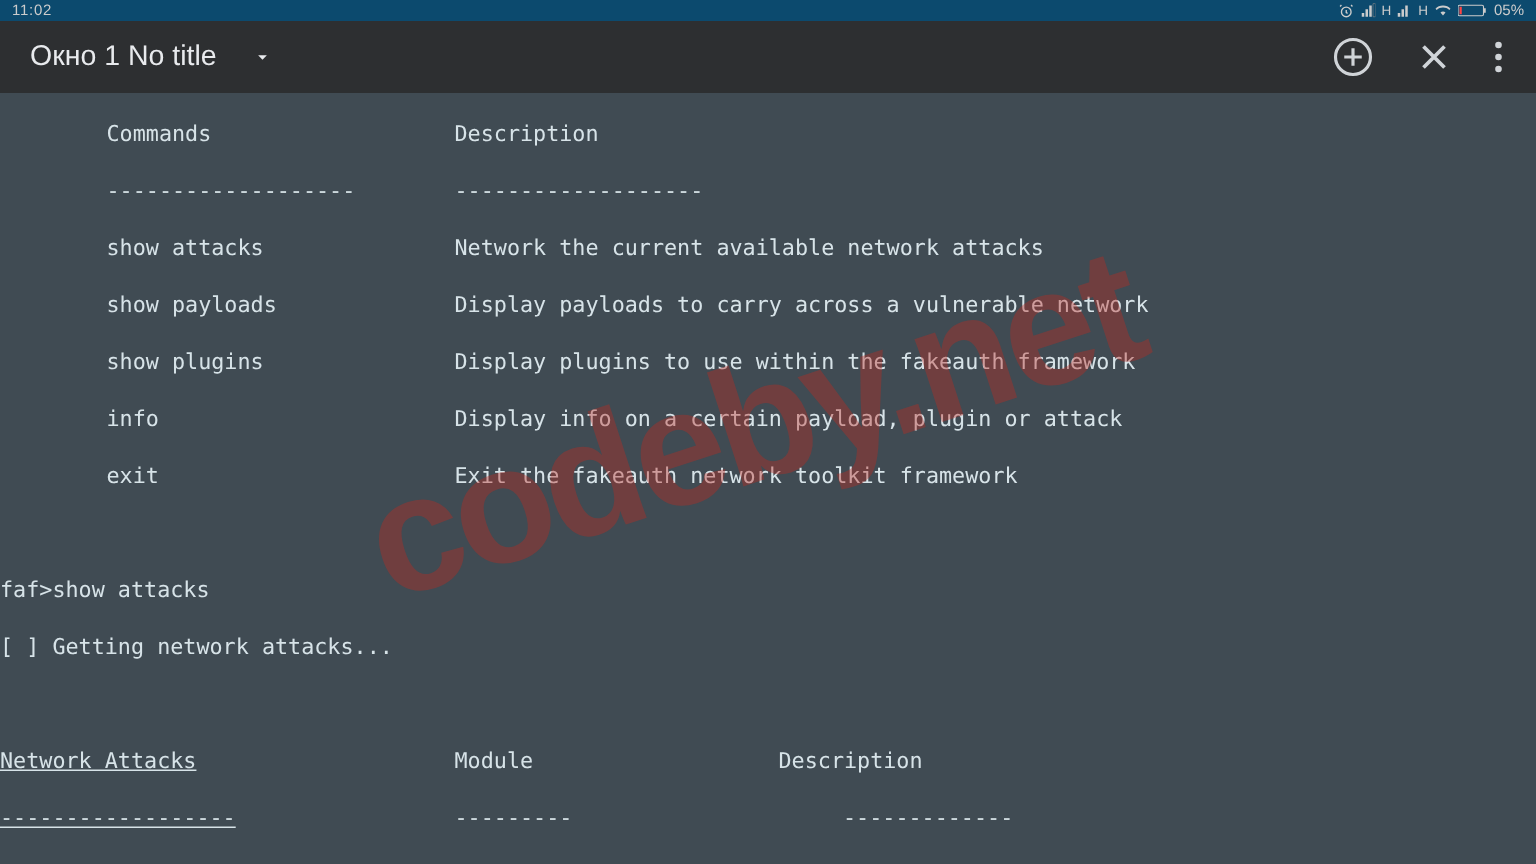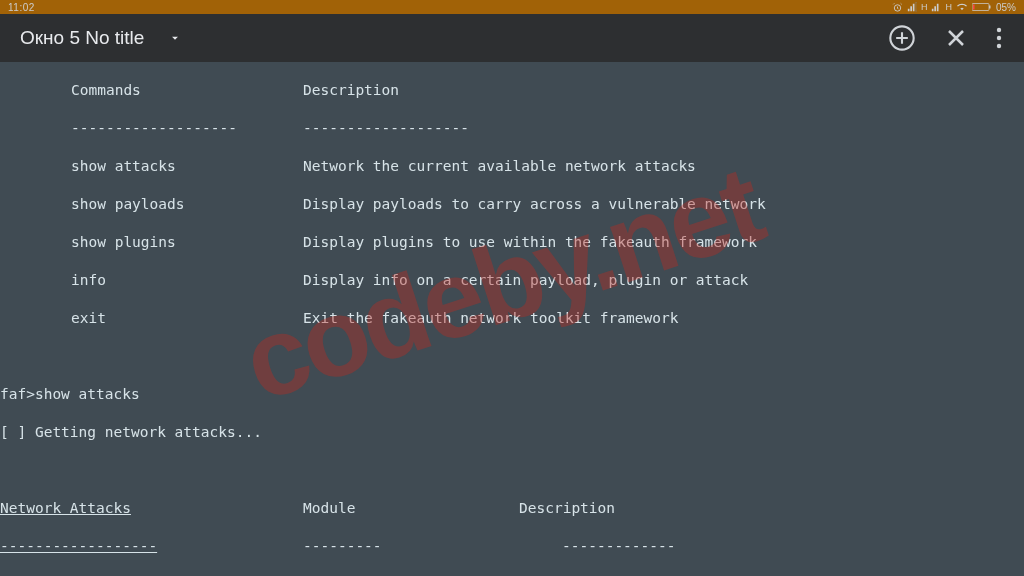--- a/index.html
+++ b/index.html
@@ -1,18 +1,18 @@
 <!DOCTYPE html>
 <html><head>
 <meta charset="utf-8">
 <style>
 * { margin: 0; padding: 0; box-sizing: border-box; }
 body { width: 1024px; height: 576px; overflow: hidden; background: #404b53; font-family: "DejaVu Sans Mono", "Consolas", monospace; color: #d0d8dd; position: relative; }
 
-.status-bar { height: 14px; background: #a16207; color: #ccc; display: flex; justify-content: space-between; align-items: center; font-size: 10px; padding: 0 8px; font-family: sans-serif; }
+.status-bar { height: 14px; background: #0c4a6e; color: #ccc; display: flex; justify-content: space-between; align-items: center; font-size: 10px; padding: 0 8px; font-family: sans-serif; }
 .status-left { letter-spacing: 0.5px; }
 .status-right { display: flex; align-items: center; gap: 4px; }
 .status-right svg { display: block; }
 
 .app-bar { height: 48px; background: #2d2f31; display: flex; align-items: center; padding: 0 8px; }
 .tab-title { display: flex; align-items: center; color: #e8eaed; font-family: sans-serif; font-size: 19px; padding-left: 12px; gap: 8px; }
 .tab-dropdown-icon { margin-left: 16px; }
 .spacer { flex: 1; }
 .toolbar-actions { display: flex; align-items: center; gap: 28px; padding-right: 14px; }
 .toolbar-actions svg { display: block; }
@@ -53,21 +53,21 @@
         <rect x="0" y="2" width="34" height="14" rx="2" fill="none" stroke="#ccc" stroke-width="1.5"></rect>
         <rect x="34" y="6" width="3" height="6" fill="#ccc"></rect>
         <rect x="2" y="4" width="3" height="10" fill="#ff4444"></rect>
       </svg>
     <span>05%</span>
   </span>
 </div>
 
 <div class="app-bar">
   <div class="tab-title">
-    <span>Окно 5 No title</span>
+    <span>Окно 1 No title</span>
     <svg class="tab-dropdown-icon" width="14" height="14" viewBox="0 0 24 24" fill="#e8eaed">
         <path d="M7 10l5 5 5-5z"></path>
       </svg>
   </div>
   <div class="spacer"></div>
   <div class="toolbar-actions">
     <svg width="28" height="28" viewBox="0 0 24 24" fill="none" stroke="#d0d4d8" stroke-width="1.8">
         <circle cx="12" cy="12" r="10"></circle>
         <path d="M12 7v10M7 12h10"></path>
       </svg>

